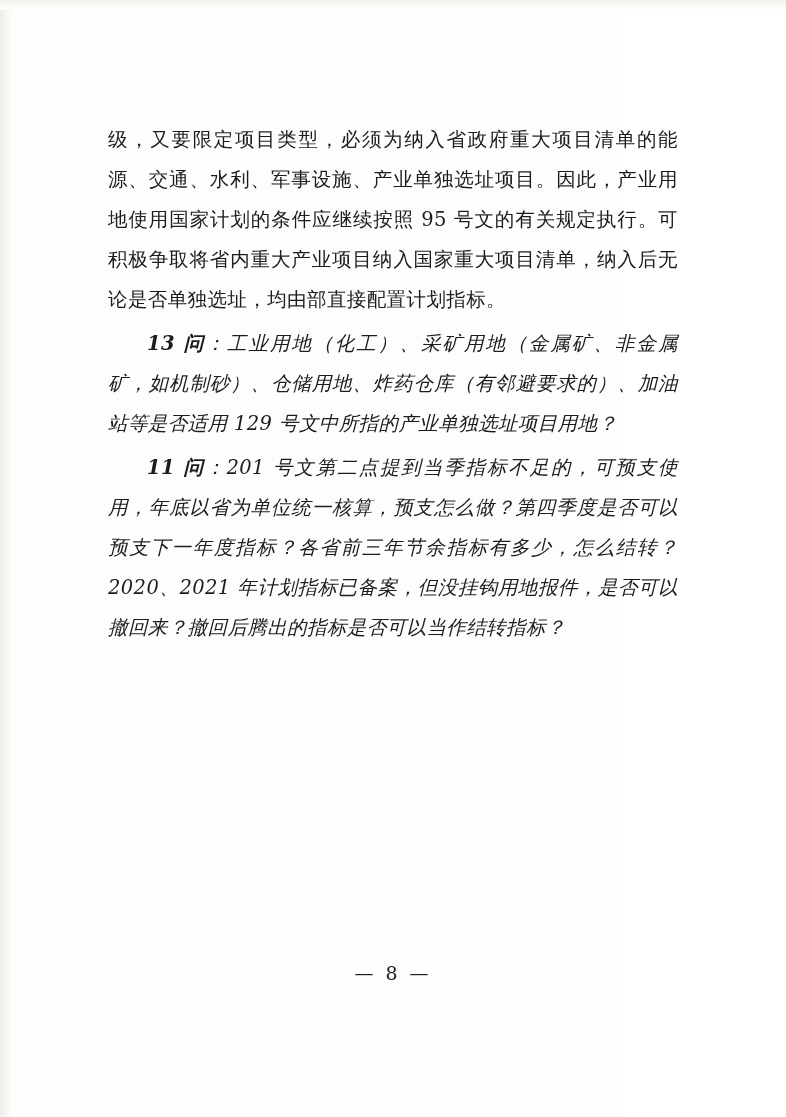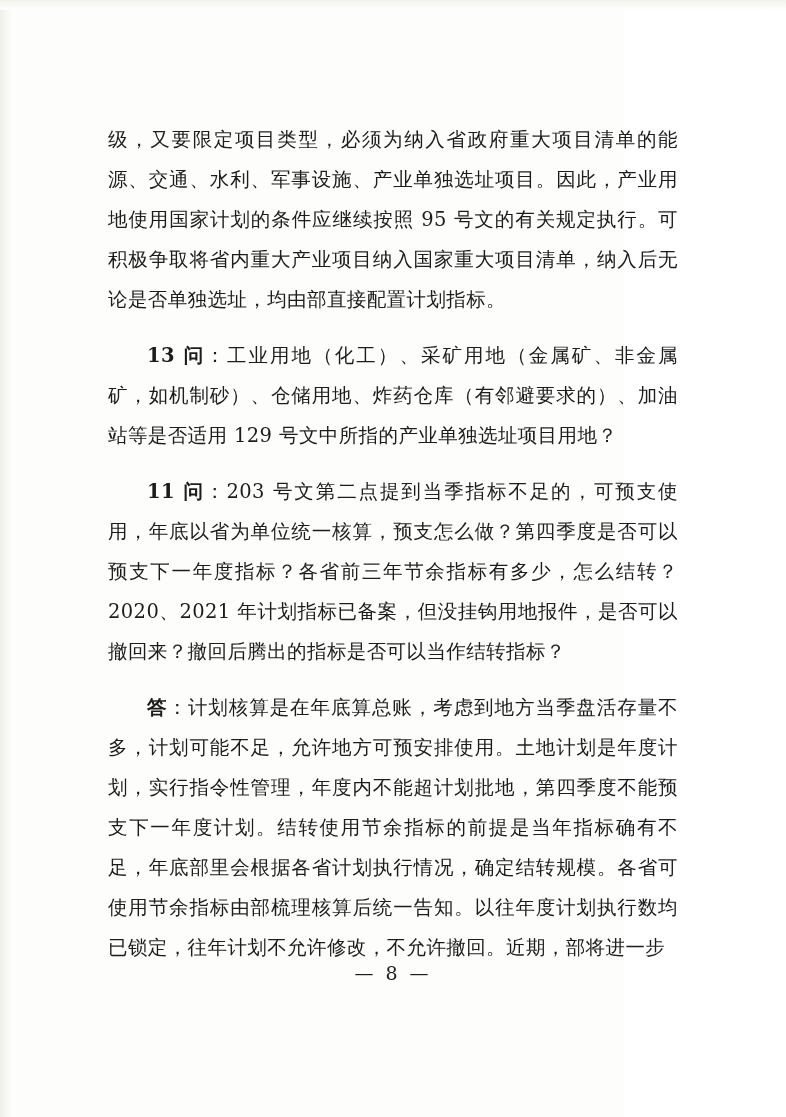--- a/index.html
+++ b/index.html
@@ -48,21 +48,22 @@
   .para {
     font-size: 19.5px;
     line-height: 40px;
     letter-spacing: 0.4px;
     text-align: justify;
     text-justify: inter-ideograph;
     margin: 0 0 0 0;
     color: #1c1c1c;
   }
   .para + .para {
-    margin-top: 16px;
+    margin-top: 4px;
+    font-style: italic;
   }
   .indent {
     text-indent: 39px;
   }
   .label-bold {
     font-weight: 700;
   }
   .footer {
     position: absolute;
     left: 0;
@@ -86,23 +87,20 @@
     <p class="para">
       <span>级，又要限定项目类型，必须为纳入省政府重大项目清单的能源、交通、水利、军事设施、产业单独选址项目。因此，产业用地使用国家计划的条件应继续按照 95 号文的有关规定执行。可积极争取将省内重大产业项目纳入国家重大项目清单，纳入后无论是否单独选址，均由部直接配置计划指标。</span>
     </p>
 
     <p class="para indent">
       <span class="label-bold">13 问</span><span>：</span><span>工业用地（化工）、采矿用地（金属矿、非金属矿，如机制砂）、仓储用地、炸药仓库（有邻避要求的）、加油站等是否适用 129 号文中所指的产业单独选址项目用地？</span>
     </p>
 
 
     <p class="para indent">
-      <span class="label-bold">11 问</span><span>：</span><span>203 号文第二点提到当季指标不足的，可预支使用，年底以省为单位统一核算，预支怎么做？第四季度是否可以预支下一年度指标？各省前三年节余指标有多少，怎么结转？2020、2021 年计划指标已备案，但没挂钩用地报件，是否可以撤回来？撤回后腾出的指标是否可以当作结转指标？</span>
+      <span class="label-bold">11 问</span><span>：</span><span>201 号文第二点提到当季指标不足的，可预支使用，年底以省为单位统一核算，预支怎么做？第四季度是否可以预支下一年度指标？各省前三年节余指标有多少，怎么结转？2020、2021 年计划指标已备案，但没挂钩用地报件，是否可以撤回来？撤回后腾出的指标是否可以当作结转指标？</span>
     </p>
 
-    <p class="para indent">
-      <span class="label-bold">答</span><span>：</span><span>计划核算是在年底算总账，考虑到地方当季盘活存量不多，计划可能不足，允许地方可预安排使用。土地计划是年度计划，实行指令性管理，年度内不能超计划批地，第四季度不能预支下一年度计划。结转使用节余指标的前提是当年指标确有不足，年底部里会根据各省计划执行情况，确定结转规模。各省可使用节余指标由部梳理核算后统一告知。以往年度计划执行数均已锁定，往年计划不允许修改，不允许撤回。近期，部将进一步</span>
-    </p>
 
   </div>
 
   <div class="footer">— 8 —</div>
 </div>
 
 </body></html>

